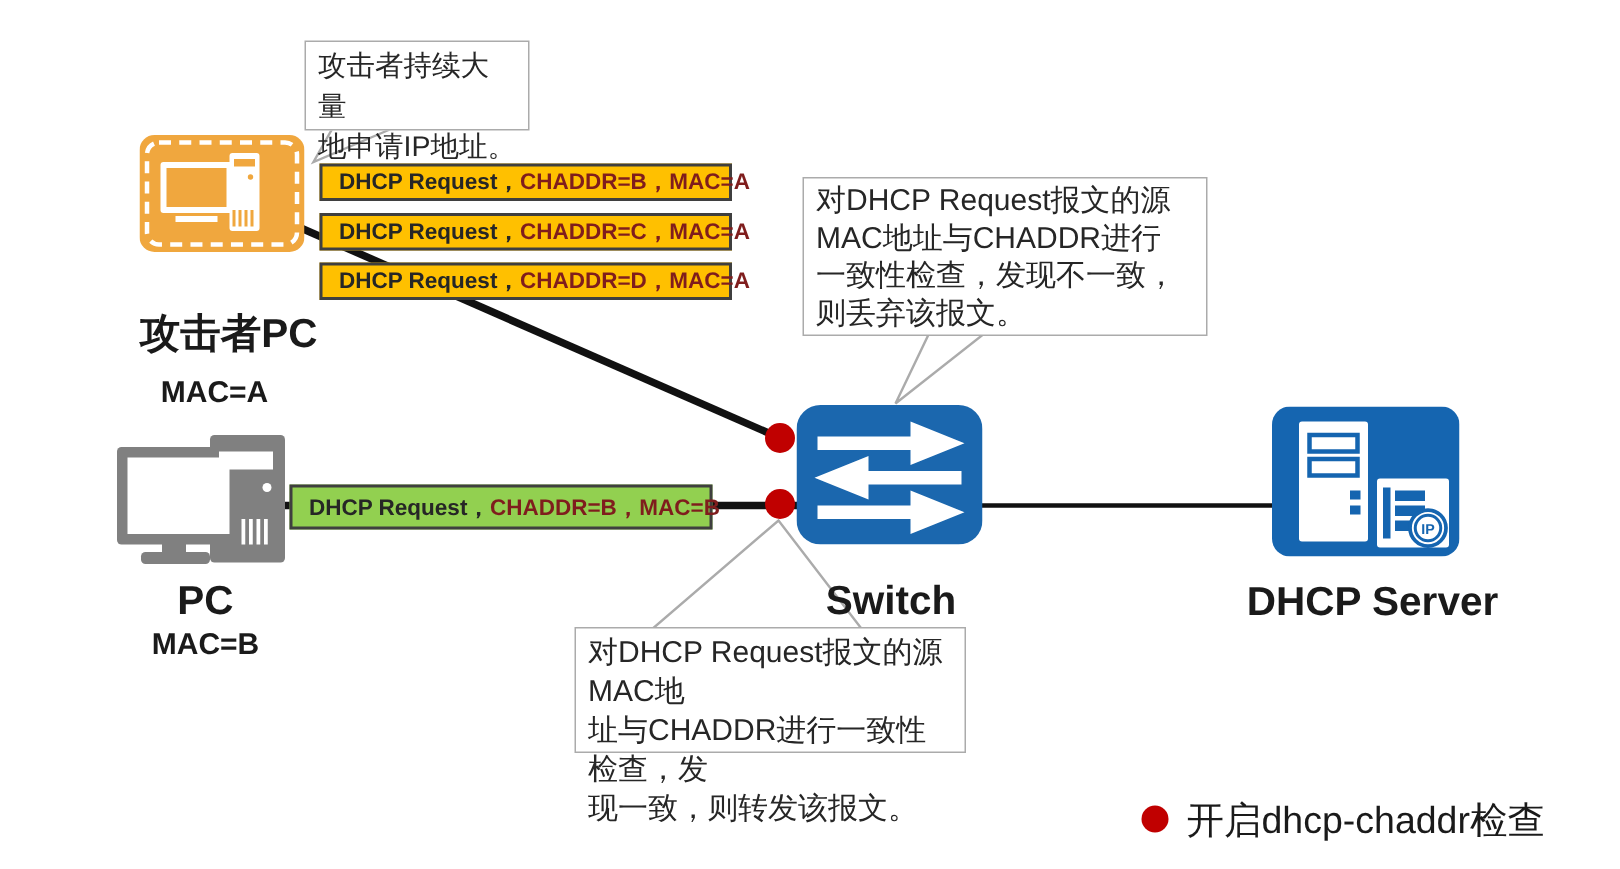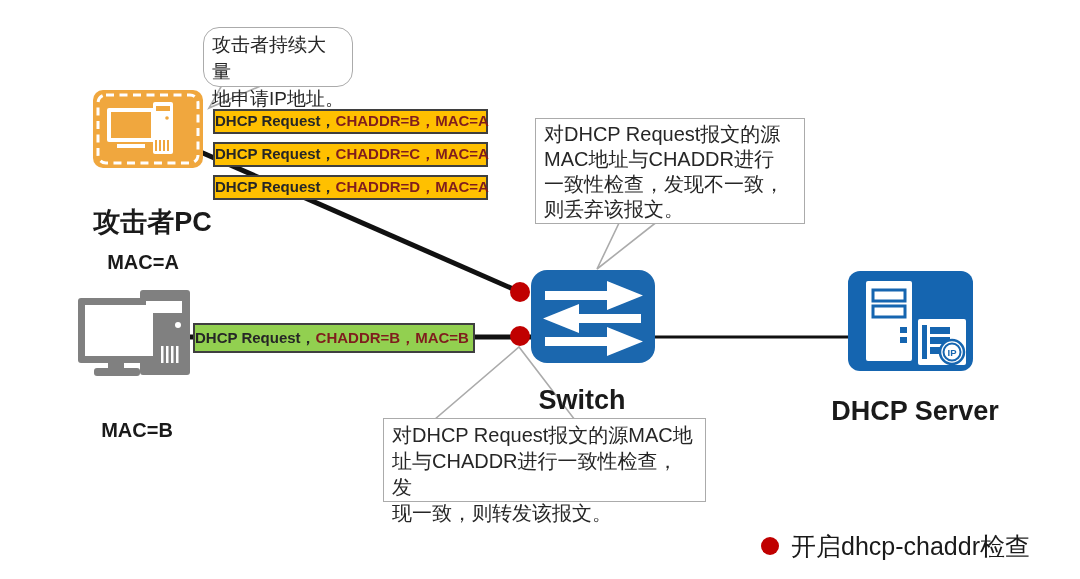--- a/index.html
+++ b/index.html
@@ -7,33 +7,33 @@
     position:relative;width:1080px;height:579px;background:#ffffff;
     font-family:"Liberation Sans","DejaVu Sans",sans-serif;overflow:hidden;
   }
   .underlay{position:absolute;left:0;top:0;z-index:1;}
   .icon{position:absolute;z-index:2;}
   .node-label{position:absolute;z-index:2;font-weight:bold;color:#1a1a1a;text-align:center;white-space:nowrap;}
   .lbl-big{font-size:27px;}
   .lbl-sub{font-size:20px;margin-top:15px;}
   .msg{
     position:absolute;z-index:2;box-sizing:border-box;display:flex;align-items:center;
-    border:2px solid #3f3f3f;font-size:15px;font-weight:600;white-space:nowrap;
+    border:2px solid #3f3f3f;padding-left:11px;font-size:15px;font-weight:600;white-space:nowrap;
   }
   .msg-attack{background:#FFC000;left:213px;width:275px;height:25px;}
   .msg-normal{background:#92D050;left:193px;top:323px;width:282px;height:30px;}
   .msg .pre{color:#262626;}
   .msg .hl{color:#7f1d1d;}
   .callout{
     position:absolute;z-index:4;box-sizing:border-box;background:#ffffff;
     border:1.6px solid #ababab;color:#262626;font-size:20px;line-height:26px;padding:3px 8px;
   }
-  .callout-attacker{left:203px;top:27px;width:150px;height:60px;font-size:19px;line-height:27px;border-radius:16px;}
+  .callout-attacker{left:203px;top:27px;width:150px;height:60px;font-size:19px;line-height:27px;}
   .callout-drop{left:535px;top:118px;width:270px;height:106px;line-height:25px;}
-  .callout-forward{left:383px;top:418px;width:323px;height:84px;line-height:26px;}
+  .callout-forward{left:383px;top:418px;width:261px;height:84px;line-height:26px;}
   .legend{position:absolute;z-index:3;left:761px;top:532px;display:flex;align-items:center;column-gap:33px;height:28px;gap:12px;}
   .legend-dot{width:18px;height:18px;border-radius:50%;background:#C00000;}
   .legend-label{font-size:25px;color:#1a1a1a;font-weight:500;white-space:nowrap;}
 </style>
 </head>
 <body>
 
 <div class="canvas">
 
   <svg class="underlay" width="1080" height="579" viewBox="0 0 1080 579">
@@ -74,31 +74,32 @@
       <rect x="16" y="80" width="46" height="8" rx="3"></rect>
     </g>
     <rect x="7" y="17" width="68" height="51" fill="#ffffff"></rect>
     <rect x="68" y="13" width="36" height="12" fill="#ffffff"></rect>
     <circle cx="100" cy="37" r="3" fill="#ffffff"></circle>
     <rect x="83" y="58" width="2.5" height="17" fill="#ffffff"></rect>
     <rect x="88" y="58" width="2.5" height="17" fill="#ffffff"></rect>
     <rect x="93" y="58" width="2.5" height="17" fill="#ffffff"></rect>
     <rect x="98" y="58" width="2.5" height="17" fill="#ffffff"></rect>
   </svg>
+  <div class="node-label lbl-big" style="left:77px;top:385px;width:120px">PC</div>
   <div class="node-label lbl-sub" style="left:77px;top:404px;width:120px">MAC=B</div>
 
   <svg class="icon" style="left:531px;top:270px" width="124" height="93" viewBox="0 0 124 93">
     <rect x="0" y="0" width="124" height="93" rx="16" fill="#1B67AE"></rect>
     <g fill="#ffffff">
       <polygon points="14,21 76,21 76,11 112,25.5 76,40 76,30 14,30"></polygon>
       <polygon points="110,44 48,44 48,34 12,48.5 48,63 48,53 110,53"></polygon>
       <polygon points="14,67 76,67 76,57 112,71.5 76,86 76,76 14,76"></polygon>
     </g>
   </svg>
-  <div class="node-label lbl-big" style="left:520px;top:385px;width:124px">Switch</div>
+  <div class="node-label lbl-big" style="left:532px;top:385px;width:124px">Switch</div>
 
   <svg class="icon" style="left:848px;top:271px" width="125" height="100" viewBox="0 0 125 100">
     <rect x="0" y="0" width="125" height="100" rx="12" fill="#1565B0"></rect>
     <rect x="18" y="10" width="46" height="80" rx="2" fill="#ffffff"></rect>
     <g fill="#ffffff" stroke-width="3" stroke="#1565B0">
       <rect x="25" y="19" width="32" height="11"></rect>
       <rect x="25" y="35" width="32" height="11"></rect>
     </g>
     <g fill="#1565B0">
       <rect x="52" y="56" width="7" height="6"></rect>
@@ -108,21 +109,21 @@
     <g fill="#1565B0">
       <rect x="74" y="54" width="5" height="34"></rect>
       <rect x="82" y="56" width="20" height="7"></rect>
       <rect x="82" y="66" width="20" height="7"></rect>
       <rect x="82" y="76" width="20" height="7"></rect>
     </g>
     <circle cx="104" cy="81" r="12" fill="#ffffff" stroke-width="2.5" stroke="#1565B0"></circle>
     <circle cx="104" cy="81" r="8.5" fill="none" stroke="#1565B0" stroke-width="2"></circle>
     <text x="104" y="85" text-anchor="middle" font-size="9.5" font-weight="bold" font-family="Liberation Sans, DejaVu Sans, sans-serif" fill="#1565B0">IP</text>
   </svg>
-  <div class="node-label lbl-big" style="left:810px;top:396px;width:210px">DHCP Server</div>
+  <div class="node-label lbl-big" style="left:810px;top:386px;width:210px">DHCP Server</div>
 
   <div class="msg msg-attack" style="top:109px">
     <span class="pre">DHCP Request，</span>
       <span class="hl">CHADDR=B，MAC=A</span>
   </div>
   <div class="msg msg-attack" style="top:142px">
     <span class="pre">DHCP Request，</span>
       <span class="hl">CHADDR=C，MAC=A</span>
   </div>
   <div class="msg msg-attack" style="top:175px">

